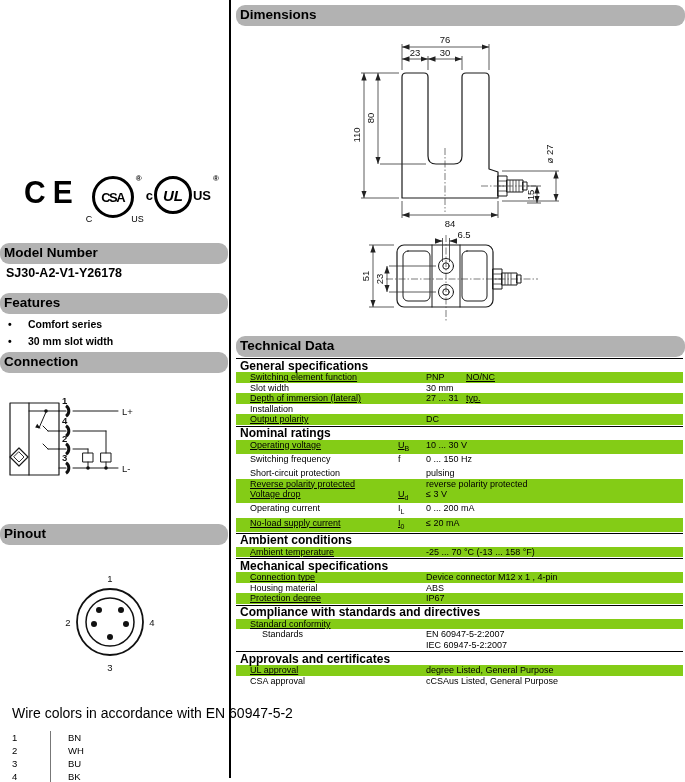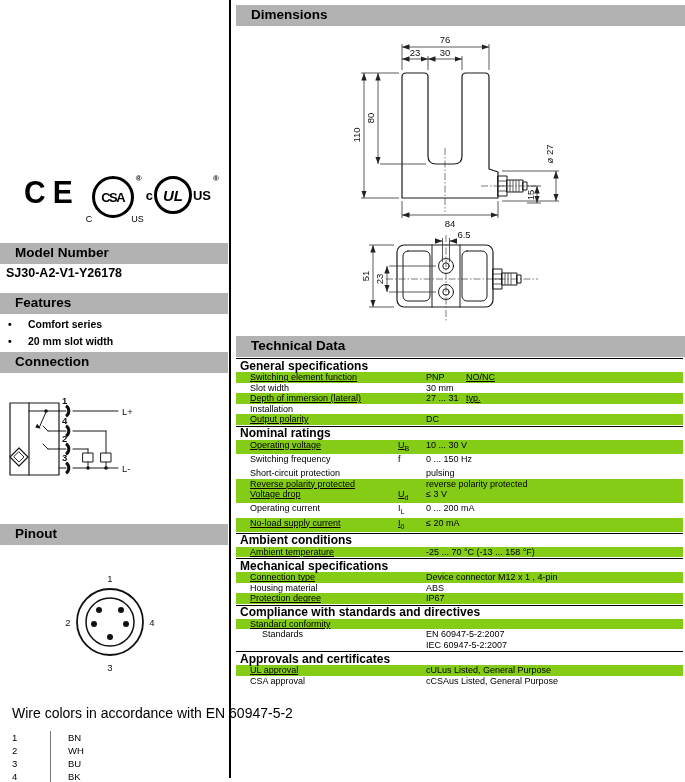--- a/index.html
+++ b/index.html
@@ -1,21 +1,21 @@
 <!DOCTYPE html>
 <html><head>
 <meta charset="utf-8">
 <style>
   html,body { margin:0; padding:0; background:#ffffff; }
   body { width:685px; height:782px; position:relative; overflow:hidden;
          font-family:"Liberation Sans", sans-serif; color:#000; }
   .abs { position:absolute; }
   .divider { left:229px; top:0; width:2px; height:778px; background:#000; }
 
-  .bar { background:#b2b2b2; font-weight:bold; font-size:13.5px; padding:2px 15px 4px; box-sizing:border-box; }
+  .bar { background:#b2b2b2; font-weight:bold; font-size:13.5px; padding:2px 4px 4px; box-sizing:border-box;border-radius:9px; }
   .bar-left { left:0; width:228px; }
   .bar-right { left:236px; width:449px; }
 
   
   .certs { left:24px; top:176px; width:200px; height:58px; display:flex; align-items:flex-start; gap:12px; }
   .ce-mark { font-size:30px; letter-spacing:7px; font-weight:bold; transform:scaleY(1.05); }
   .badge { position:relative; }
   .circle { border:3px solid #000; border-radius:50%; display:flex; align-items:center; justify-content:center; font-weight:bold; }
   .csa-circle { width:36px; height:36px; font-size:13px; letter-spacing:-1.5px; }
   .ul-wrap { display:flex; align-items:center; gap:1px; }
@@ -85,21 +85,21 @@
 
 <div class="abs bar bar-left" style="top:293px;">Features</div>
 <div class="abs features-list">
 
 <div class="feat">
       <span class="bullet">•</span>
       <span>Comfort series</span>
     </div>
     <div class="feat">
       <span class="bullet">•</span>
-      <span>20 mm slot width</span>
+      <span>30 mm slot width</span>
     </div>
   </div>
 
 <div class="abs bar bar-left" style="top:352px;">Connection</div>
 <svg class="abs" style="left:2px; top:391px;" width="226" height="118" viewBox="0 0 226 118">
 
   <rect x="8" y="12" width="49" height="72" class="drawing"></rect>
   <line x1="27" y1="12" x2="27" y2="84" class="drawing"></line>
 
   <polygon points="17,57 26,66 17,75 8,66" class="drawing"></polygon>
@@ -421,20 +421,20 @@
       <span class="tval"><span class="v1">IEC 60947-5-2:2007</span><span class="v2"></span></span>
     </div>
     <div class="trow sec">
       <span class="tlabel">Approvals and certificates</span>
       <span class="tsym"><span></span><sub></sub></span>
       <span class="tval"><span class="v1"></span><span class="v2"></span></span>
     </div>
     <div class="trow shade">
       <span class="tlabel">UL approval</span>
       <span class="tsym"><span></span><sub></sub></span>
-      <span class="tval"><span class="v1">cULus Listed, General Purpose</span><span class="v2"></span></span>
+      <span class="tval"><span class="v1">degree Listed, General Purpose</span><span class="v2"></span></span>
     </div>
     <div class="trow">
       <span class="tlabel">CSA approval</span>
       <span class="tsym"><span></span><sub></sub></span>
       <span class="tval"><span class="v1">cCSAus Listed, General Purpose</span><span class="v2"></span></span>
     </div>
   </div>
 
 </body></html>

